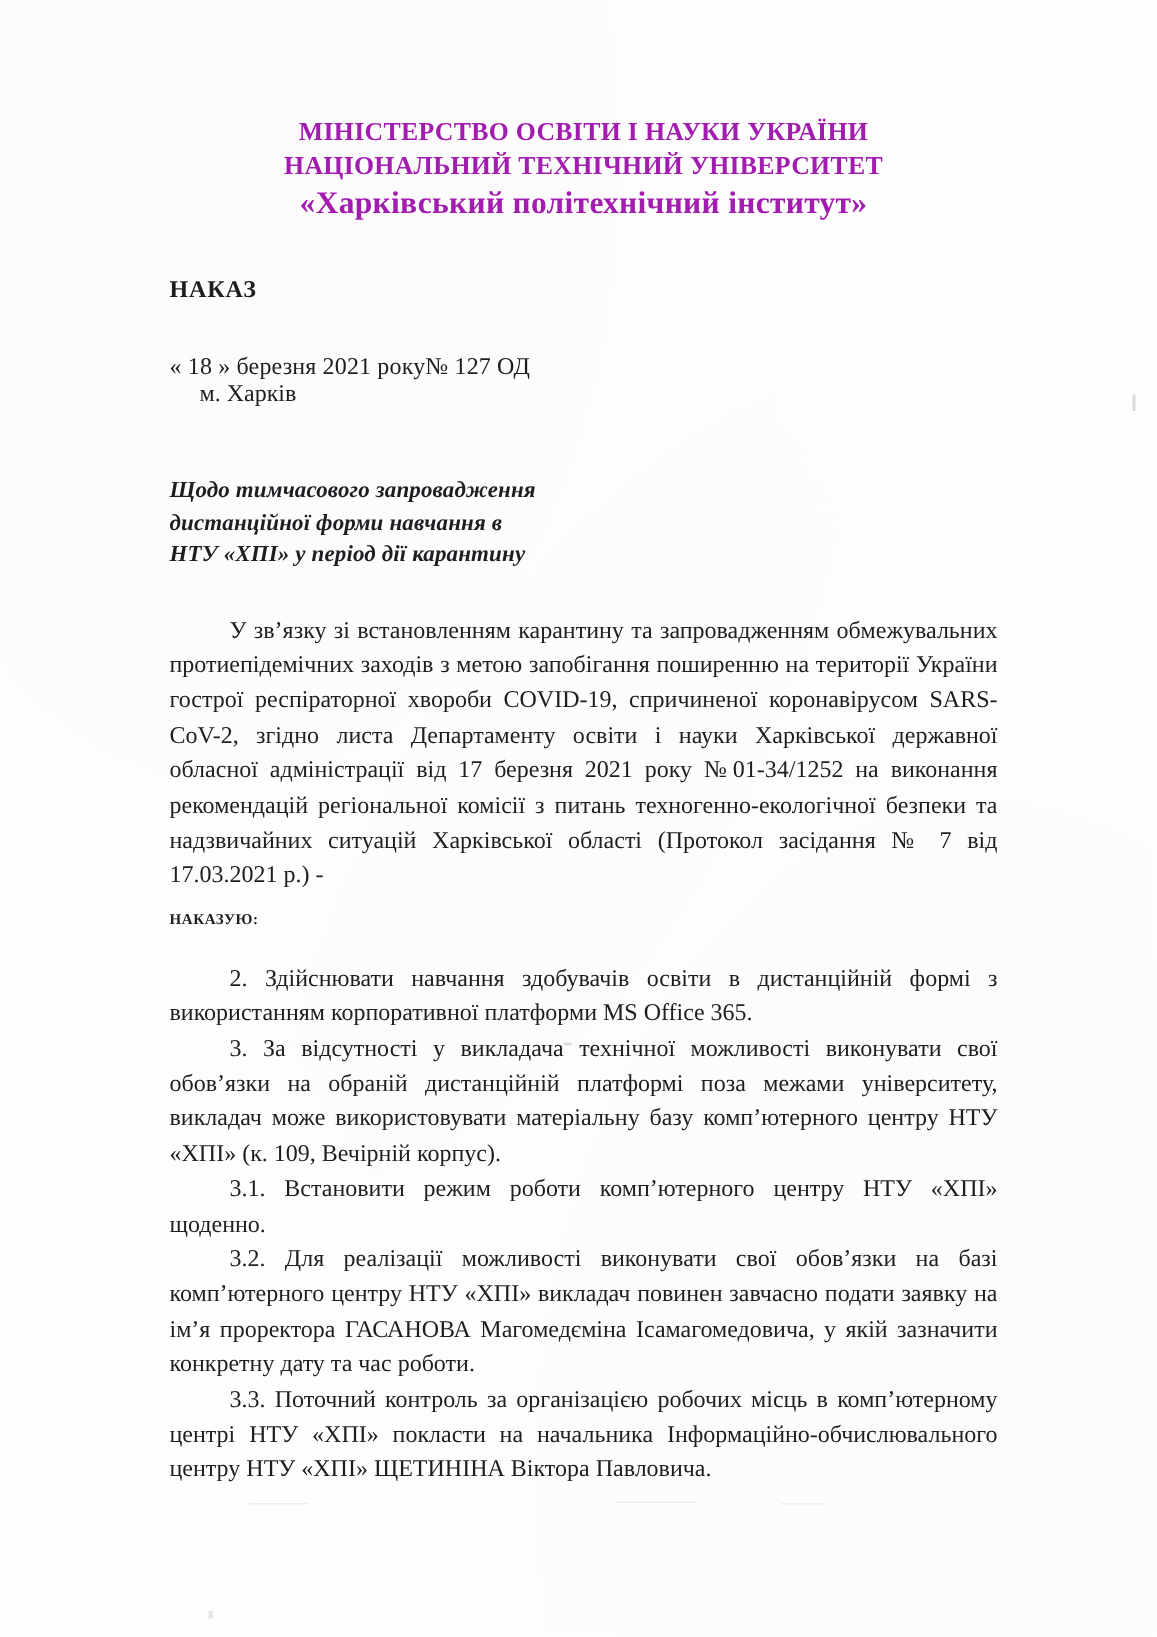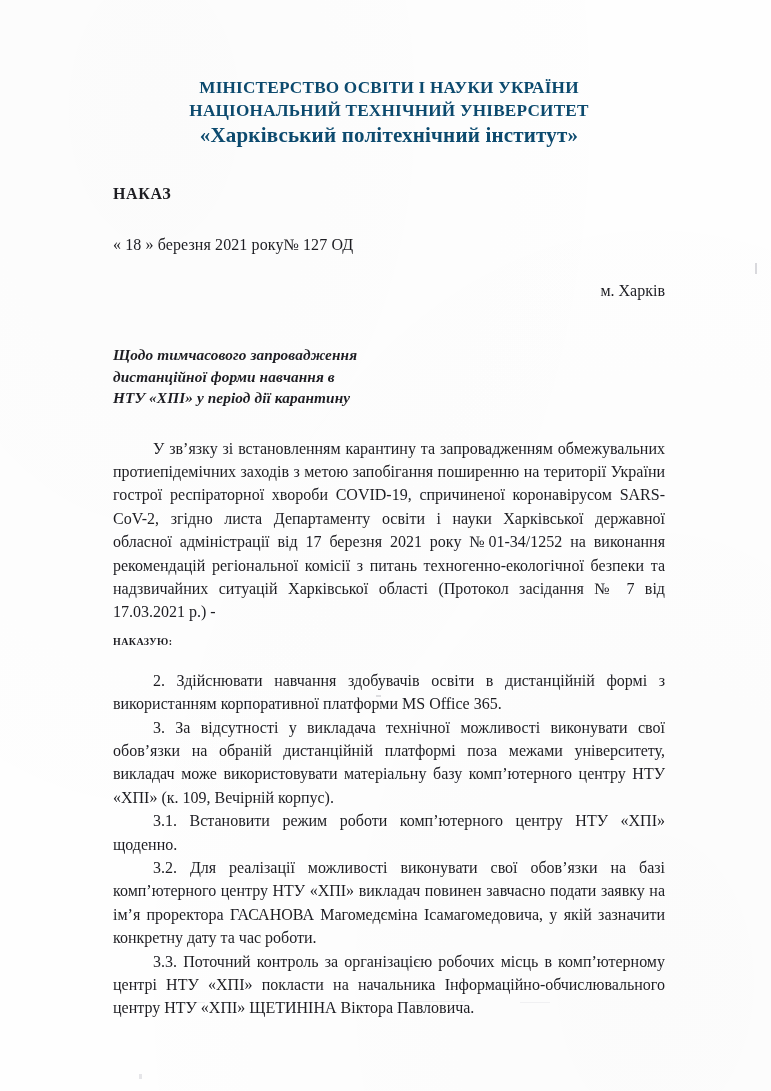--- a/index.html
+++ b/index.html
@@ -42,21 +42,21 @@
   }
 
   
   .letterhead {
     text-align: center;
     padding-top: 76px;
   }
   .letterhead .ln {
     font-weight: bold;
     letter-spacing: 0.2px;
-    color: #0c4a6e;
+    color: #a21caf;
   }
   .letterhead .ln1,
   .letterhead .ln2 {
     font-size: 17.2px;
     line-height: 23px;
   }
   .letterhead .ln3 {
     font-size: 21px;
     line-height: 23px;
     margin-top: 2px;
@@ -77,23 +77,22 @@
     font-size: 16px;
   }
   .meta-row .date {
     letter-spacing: 0.1px;
   }
   .meta-row .number {
     letter-spacing: 0.1px;
   }
 
   .city {
-    text-align: right;
-    font-size: 16px;
-    margin-top: 28px;
+    text-align: left;
+    font-size: 16px;
     padding-left: 20px;
   }
 
   
   .subject {
     margin-top: 44px;
     font-style: italic;
     font-weight: bold;
     font-size: 15.3px;
     line-height: 21.5px;

